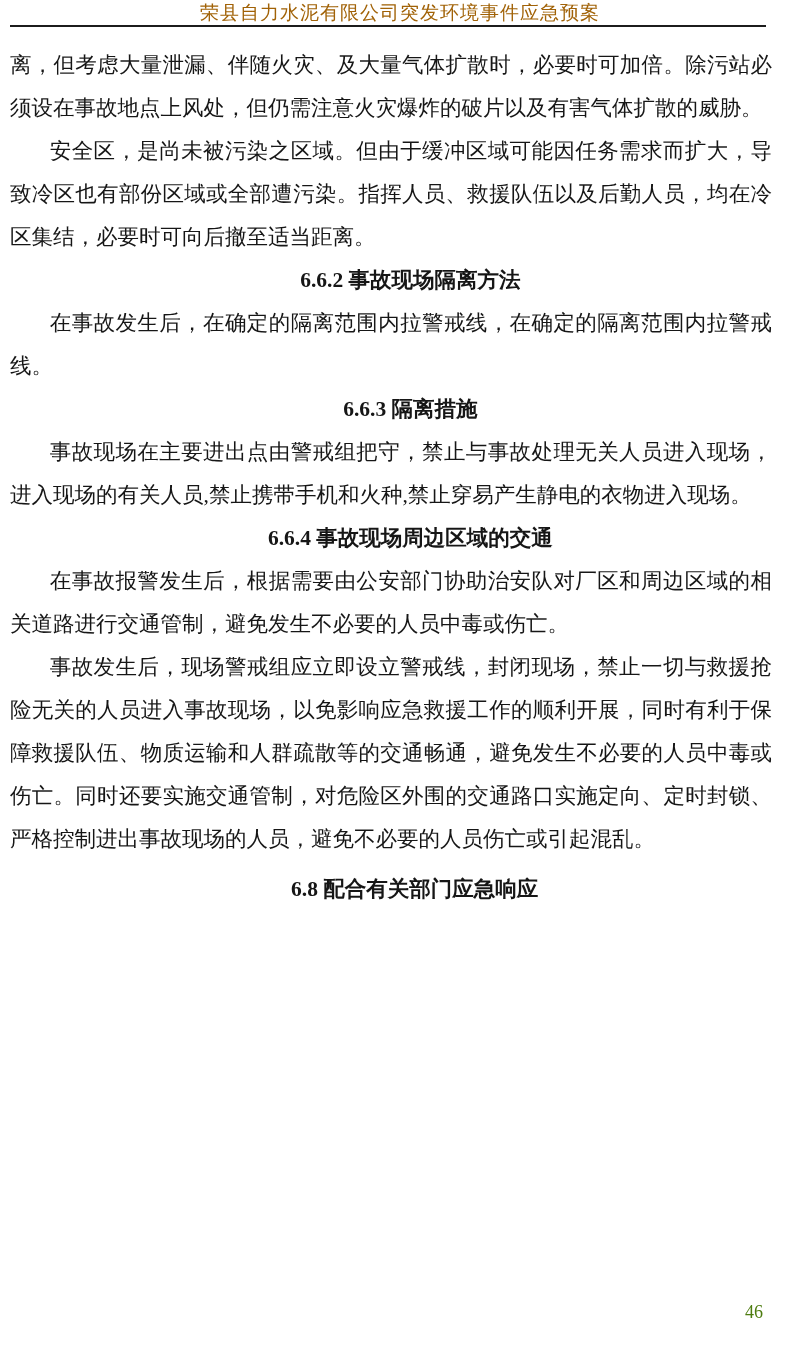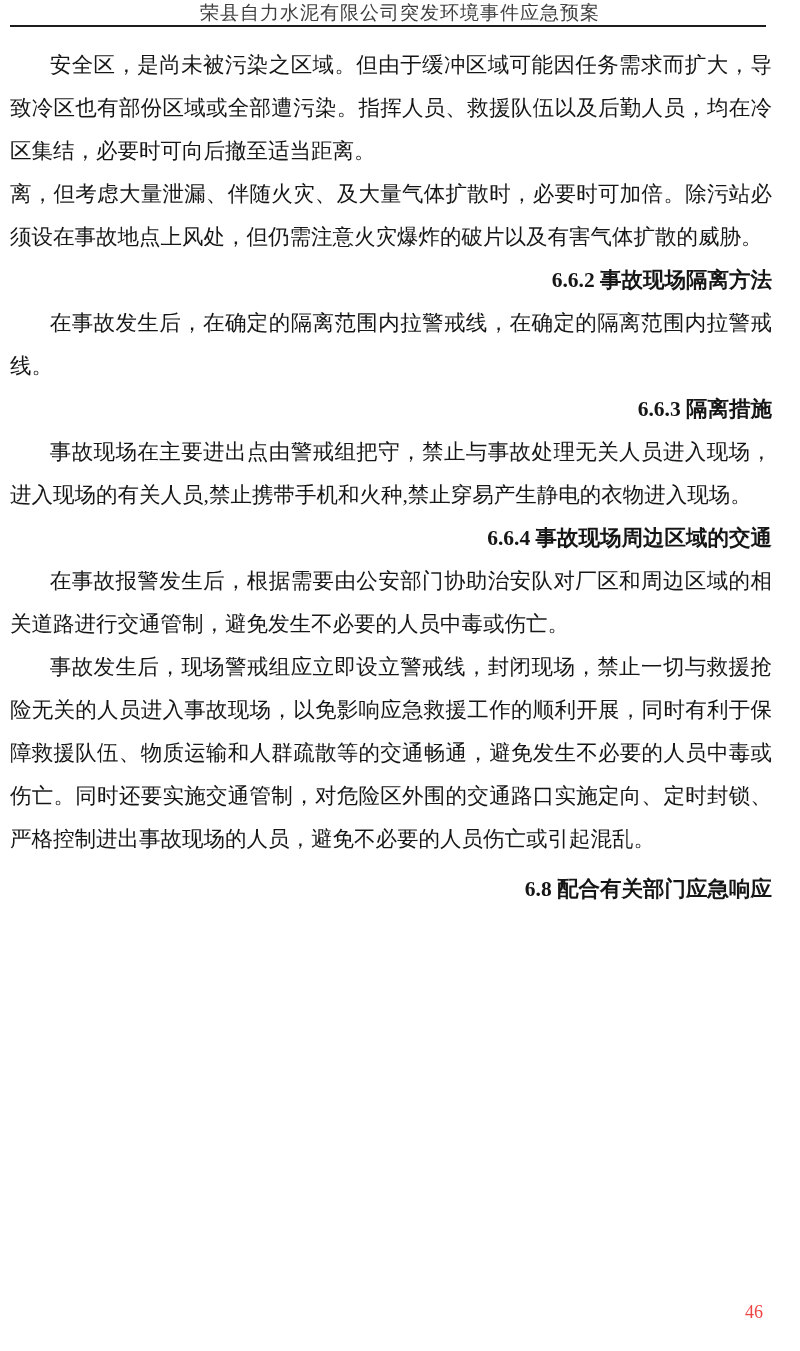--- a/index.html
+++ b/index.html
@@ -16,21 +16,21 @@
     font-family: "Liberation Serif", "DejaVu Serif", serif;
     overflow: hidden;
     box-sizing: border-box;
   }
   .header-title {
     padding-top: 3px;
     text-align: center;
     font-size: 19px;
     line-height: 20px;
     letter-spacing: 1px;
-    color: #404040;
+    color: #a16207;
     white-space: nowrap;
   }
   .header-rule {
     height: 0;
     border-bottom: 2px solid #1c1c1c;
     margin: 2px 34px 0 10px;
   }
   .doc-body {
     margin: 17px 28px 0 10px;
     font-size: 21.5px;
@@ -44,48 +44,48 @@
   }
   .para.no-indent {
     text-indent: 0;
   }
   .heading {
     margin: 0;
     font-size: 21.5px;
     line-height: 43px;
     font-weight: 700;
     text-indent: 1.8em;
-    text-align: right;
+    text-align: center;
   }
   .heading.major {
     text-indent: 2.2em;
     margin-top: 7px;
   }
   .page-number {
     position: absolute;
     top: 1301px;
     right: 37px;
     font-size: 18px;
     line-height: 22px;
-    color: #ef4444;
+    color: #4d7c0f;
   }
 </style>
 </head>
 <body>
 
 <div class="page">
 
   <div class="header">
     <div class="header-title">荣县自力水泥有限公司突发环境事件应急预案</div>
     <div class="header-rule"></div>
   </div>
 
   <div class="doc-body">
+    <p class="para no-indent">离，但考虑大量泄漏、伴随火灾、及大量气体扩散时，必要时可加倍。除污站必须设在事故地点上风处，但仍需注意火灾爆炸的破片以及有害气体扩散的威胁。</p>
     <p class="para">安全区，是尚未被污染之区域。但由于缓冲区域可能因任务需求而扩大，导致冷区也有部份区域或全部遭污染。指挥人员、救援队伍以及后勤人员，均在冷区集结，必要时可向后撤至适当距离。</p>
-    <p class="para no-indent">离，但考虑大量泄漏、伴随火灾、及大量气体扩散时，必要时可加倍。除污站必须设在事故地点上风处，但仍需注意火灾爆炸的破片以及有害气体扩散的威胁。</p>
     <h3 class="heading">6.6.2 事故现场隔离方法</h3>
     <p class="para">在事故发生后，在确定的隔离范围内拉警戒线，在确定的隔离范围内拉警戒线。</p>
     <h3 class="heading">6.6.3 隔离措施</h3>
     <p class="para">事故现场在主要进出点由警戒组把守，禁止与事故处理无关人员进入现场，进入现场的有关人员,禁止携带手机和火种,禁止穿易产生静电的衣物进入现场。</p>
     <h3 class="heading">6.6.4 事故现场周边区域的交通</h3>
     <p class="para">在事故报警发生后，根据需要由公安部门协助治安队对厂区和周边区域的相关道路进行交通管制，避免发生不必要的人员中毒或伤亡。</p>
     <p class="para">事故发生后，现场警戒组应立即设立警戒线，封闭现场，禁止一切与救援抢险无关的人员进入事故现场，以免影响应急救援工作的顺利开展，同时有利于保障救援队伍、物质运输和人群疏散等的交通畅通，避免发生不必要的人员中毒或伤亡。同时还要实施交通管制，对危险区外围的交通路口实施定向、定时封锁、严格控制进出事故现场的人员，避免不必要的人员伤亡或引起混乱。</p>
     <h3 class="heading major">6.8 配合有关部门应急响应</h3>
   </div>
 

